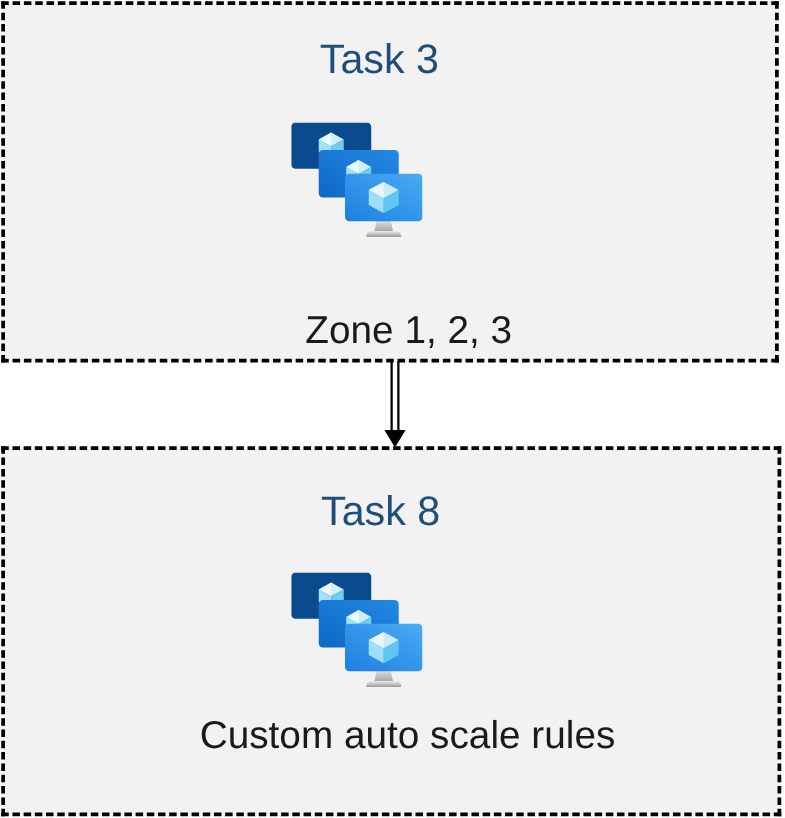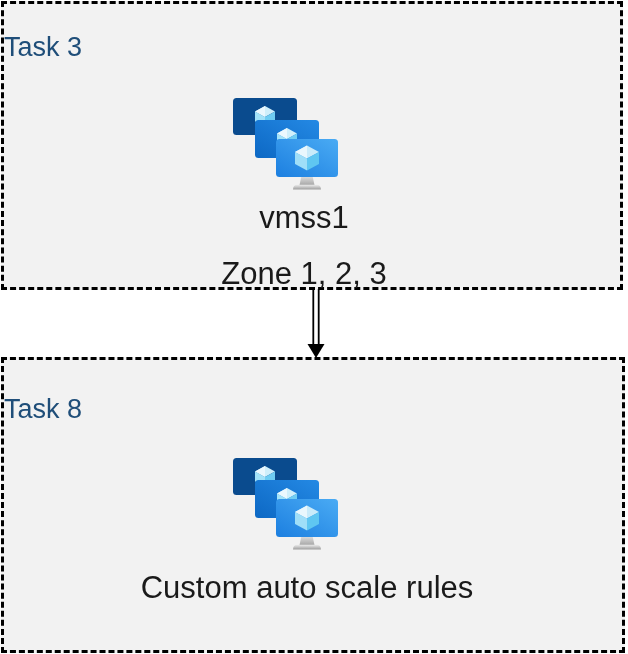--- a/index.html
+++ b/index.html
@@ -17,21 +17,22 @@
     background: var(--box-fill, #f2f2f2);
     border: 3px dashed var(--box-border, #000000);
   }
   .task-box--top    { left: 1px; top: 1px;   width: 622px; height: 289px; }
   .task-box--bottom { left: 1px; top: 357px; width: 624px; height: 296px; }
 
   .task-title {
     position: absolute;
     left: 0; right: 17px;
     margin: 0;
-    font-size: 27px;
+    text-align: center;
+    font-size: 33px;
     font-weight: 400;
     line-height: 40px;
     color: var(--title-color, #1f4e79);
   }
   .task-box--top .task-title    { top: 23px; }
   .task-box--bottom .task-title { top: 29px; }
 
   .icon-wrap { position: absolute; width: 105px; height: 92px; }
   .task-box--top .icon-wrap    { left: 229px; top: 94px; }
   .task-box--bottom .icon-wrap { left: 229px; top: 98px; }
@@ -40,22 +41,22 @@
     position: absolute;
     left: 0;
     width: 600px;
     text-align: center;
     font-size: 31px;
     line-height: 40px;
     color: var(--label-color, #1a1a1a);
     white-space: nowrap;
   }
   .label-vmss  { top: 194px; }
-  .label-zone  { top: 250px; }
-  .label-rules { top: 208px; width: 606px; }
+  .label-zone  { top: 240px; margin-left: 23px; }
+  .label-rules { top: 208px; width: 606px; padding-left: 19px; }
 
   .connector {
     position: absolute;
     left: 306px;
     top: 289px;
     width: 20px;
     height: 69px;
   }
 </style>
 </head>
@@ -109,21 +110,20 @@
         <rect x="43" y="41" width="62" height="38" rx="3.5" fill="url(#frontMonA)"></rect>
         <g>
           <polygon points="74,47.5 86,54 74,60.5 62,54" fill="#c9ebfa"></polygon>
           <polygon points="74,47.5 62,54 74,60.5" fill="#e9f7fd"></polygon>
           <polygon points="62,54 74,60.5 74,72.5 62,66" fill="#9fdef8"></polygon>
           <polygon points="86,54 74,60.5 74,72.5 86,66" fill="#5fc6f1"></polygon>
         </g>
       </svg>
     </div>
 
-    <div class="node-label label-vmss">vmss1</div>
     <div class="node-label label-zone">Zone 1, 2, 3</div>
   </section>
 
   <svg class="connector" viewBox="0 0 20 69">
     <rect x="6.4" y="0" width="1.8" height="57" fill="#000000"></rect>
     <rect x="11.8" y="0" width="1.8" height="57" fill="#000000"></rect>
     <polygon points="1.5,55 18.5,55 10,69" fill="#000000"></polygon>
   </svg>
 
   <section class="task-box task-box--bottom">

